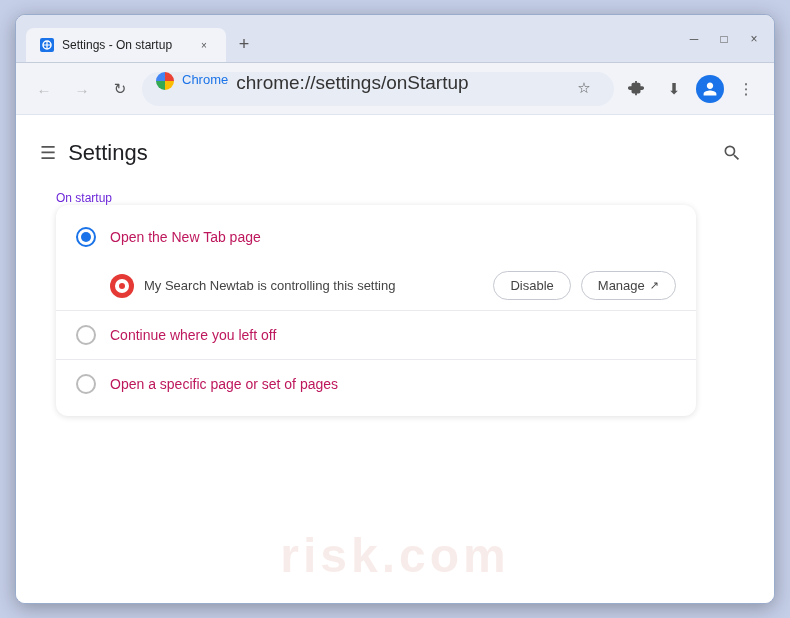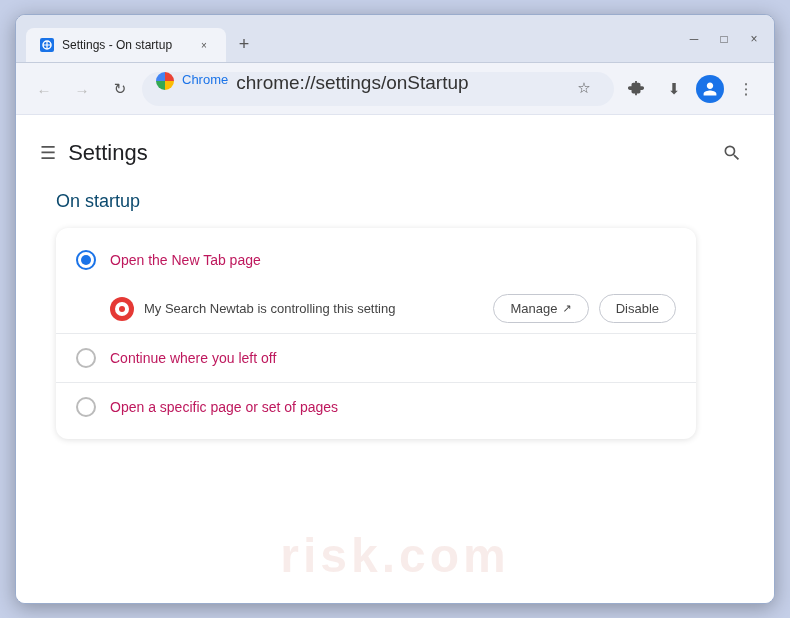--- a/index.html
+++ b/index.html
@@ -244,23 +244,23 @@
       color: #444;
       font-size: 18px;
     }
 
     
     .on-startup-section {
       padding: 10px 40px;
     }
 
     .section-title {
-      font-size: 18px;
-      color: #0c4a6e;
-      margin-bottom: 16px;
+      font-size: 12px;
+      color: #6d28d9;
+      margin-bottom: 0;
     }
 
     
     .options-card {
       background: white;
       border-radius: 12px;
       box-shadow: 0 1px 6px rgba(0,0,0,0.12);
       padding: 8px 0;
       max-width: 640px;
     }
@@ -464,25 +464,25 @@
 
         <div class="option-sub-row">
           <div class="extension-icon">
             <div class="extension-icon-inner">
               <div class="extension-icon-dot"></div>
             </div>
           </div>
           <span class="extension-label">My Search Newtab is controlling this setting</span>
           <div class="extension-buttons">
             <button class="ext-btn">
+              <span>Disable</span>
+            </button>
+            <button class="ext-btn">
               <span>Manage</span>
               <span class="ext-btn-icon">↗</span>
-            </button>
-            <button class="ext-btn">
-              <span>Disable</span>
             </button>
           </div>
         </div>
 
         <div class="divider"></div>
 
         <div class="option-row">
           <div class="radio-outer"></div>
           <span class="option-label">Continue where you left off</span>
         </div>

